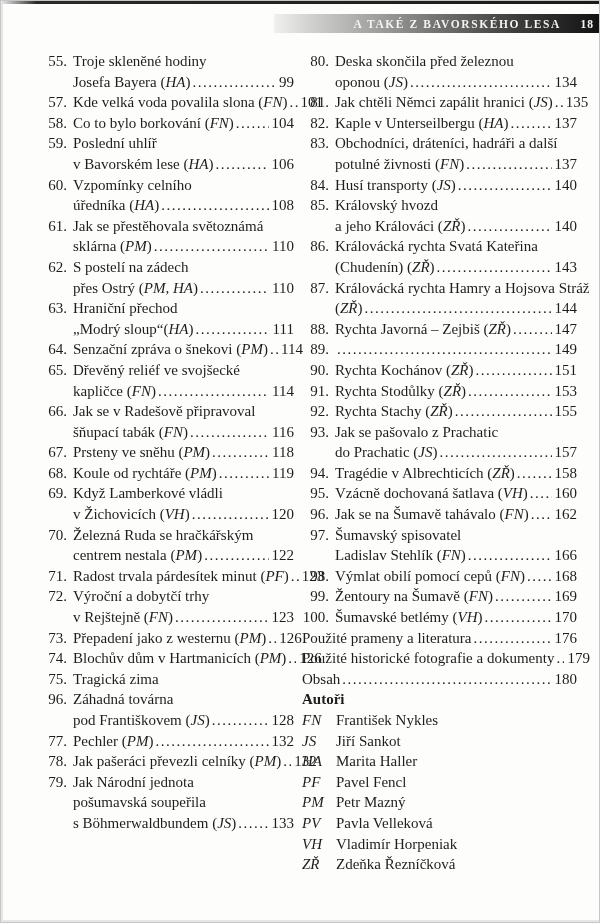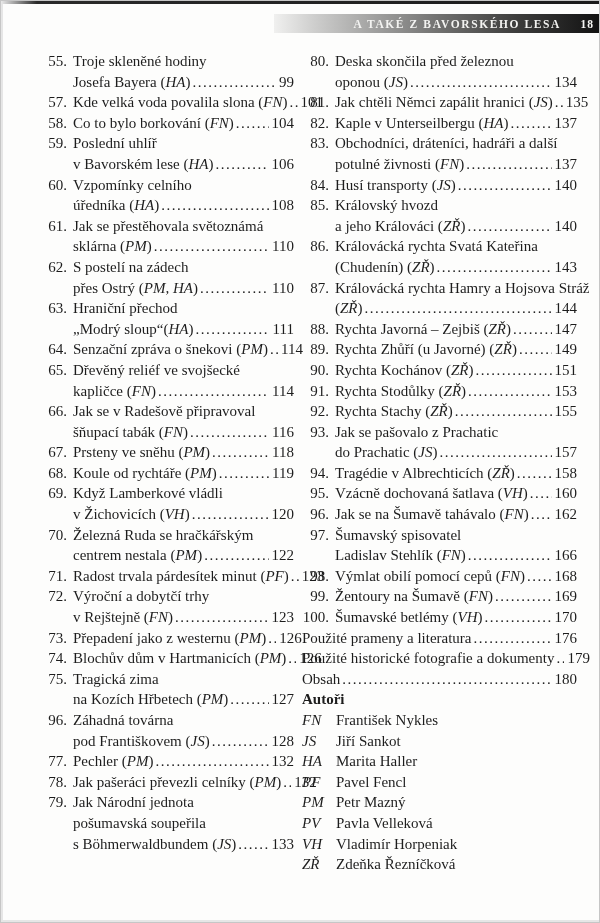--- a/index.html
+++ b/index.html
@@ -257,26 +257,20 @@
           <span class="txt">Blochův dům v Hartmanicích (<i>PM</i>)</span>
           <span class="dots"></span>
           <span class="pg">126</span>
         </div>
       </div>
       <div class="toc-entry">
         <div class="toc-line">
           <span class="num">75.</span>
           <span class="txt">Tragická zima</span>
         </div>
-        <div class="toc-line">
-          <span class="num"></span>
-          <span class="txt">na Kozích Hřbetech (<i>PM</i>)</span>
-          <span class="dots"></span>
-          <span class="pg">127</span>
-        </div>
       </div>
       <div class="toc-entry">
         <div class="toc-line">
           <span class="num">96.</span>
           <span class="txt">Záhadná továrna</span>
         </div>
         <div class="toc-line">
           <span class="num"></span>
           <span class="txt">pod Františkovem (<i>JS</i>)</span>
           <span class="dots"></span>
@@ -407,21 +401,20 @@
           <div class="toc-line">
             <span class="num">88.</span>
             <span class="txt">Rychta Javorná – Zejbiš (<i>ZŘ</i>)</span>
             <span class="dots"></span>
             <span class="pg">147</span>
           </div>
         </div>
         <div class="toc-entry">
           <div class="toc-line">
             <span class="num">89.</span>
-            <span class="txt">Rychta Zhůří (u Javorné) (<i>ZŘ</i>)</span>
             <span class="dots"></span>
             <span class="pg">149</span>
           </div>
         </div>
         <div class="toc-entry">
           <div class="toc-line">
             <span class="num">90.</span>
             <span class="txt">Rychta Kochánov (<i>ZŘ</i>)</span>
             <span class="dots"></span>
             <span class="pg">151</span>

